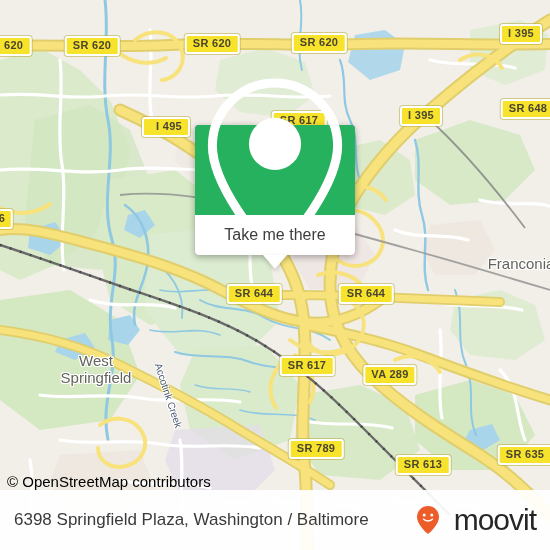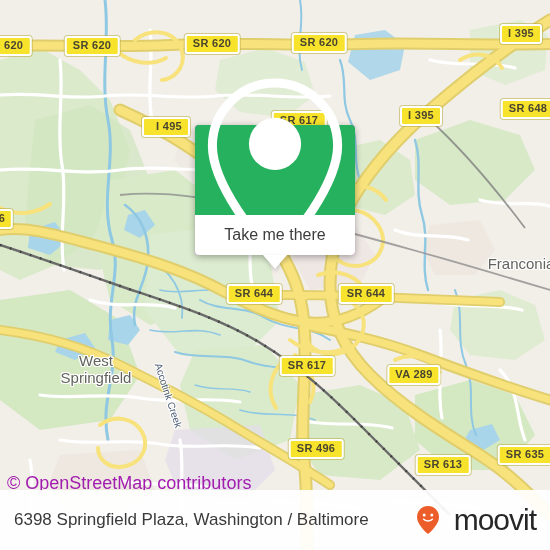--- a/index.html
+++ b/index.html
@@ -34,21 +34,21 @@
              display:flex;align-items:center;justify-content:center;}
   #card-body{height:40px;background:#fff;border-radius:0 0 4px 4px;
              display:flex;align-items:center;justify-content:center;}
   #card-label{color:#3d3d3d;font-size:16px;}
   #card-tail{position:absolute;left:50%;top:130px;margin-left:-12px;width:0;height:0;
              border-left:12px solid transparent;border-right:12px solid transparent;
              border-top:14px solid #fff;
              filter:drop-shadow(0 2px 2px rgba(0,0,0,.20));}
 
   
-  #attrib{position:absolute;left:7px;top:473px;font-size:18px;color:#a21caf;
+  #attrib{position:absolute;left:7px;top:473px;font-size:15px;color:#000000;
           white-space:nowrap;}
 
   
   #footer{position:absolute;left:0;top:490px;width:550px;height:60px;
           background:rgba(255,255,255,.93);
           display:flex;align-items:center;justify-content:space-between;
           padding:0 14px;box-sizing:border-box;}
   #footer-title{font-size:17px;color:#3a3a3a;white-space:nowrap;}
   #brand{display:flex;align-items:center;gap:15px;}
   #brand-mark{width:22px;height:28px;}
@@ -215,23 +215,23 @@
       <div class="shield" style="left:212px;top:44px;">SR 620</div>
       <div class="shield" style="left:319px;top:43px;">SR 620</div>
       <div class="shield" style="left:521px;top:34px;">I 395</div>
       <div class="shield" style="left:421px;top:116px;">I 395</div>
       <div class="shield" style="left:528px;top:109px;">SR 648</div>
       <div class="shield" style="left:166px;top:127px;padding-left:12px;">I 495</div>
       <div class="shield" style="left:299px;top:121px;">SR 617</div>
       <div class="shield" style="left:254px;top:294px;">SR 644</div>
       <div class="shield" style="left:366px;top:294px;">SR 644</div>
       <div class="shield" style="left:307px;top:366px;">SR 617</div>
-      <div class="shield" style="left:414px;top:375px;">VA 289</div>
-      <div class="shield" style="left:316px;top:449px;">SR 496</div>
-      <div class="shield" style="left:443px;top:465px;">SR 613</div>
+      <div class="shield" style="left:390px;top:375px;">VA 289</div>
+      <div class="shield" style="left:316px;top:449px;">SR 789</div>
+      <div class="shield" style="left:423px;top:465px;">SR 613</div>
       <div class="shield" style="left:525px;top:455px;">SR 635</div>
       <div class="shield" style="left:2px;top:219px;">6</div>
     </div>
 
     <div>
       <div class="place" style="left:96px;top:337px;margin-top:32px;">West
 Springfield</div>
       <div class="place" style="left:521px;top:263px;">Franconia</div>
       <div class="water-label" style="left:158px;top:358px;transform:rotate(72deg);transform-origin:left center;">Accotink Creek</div>
     </div>

